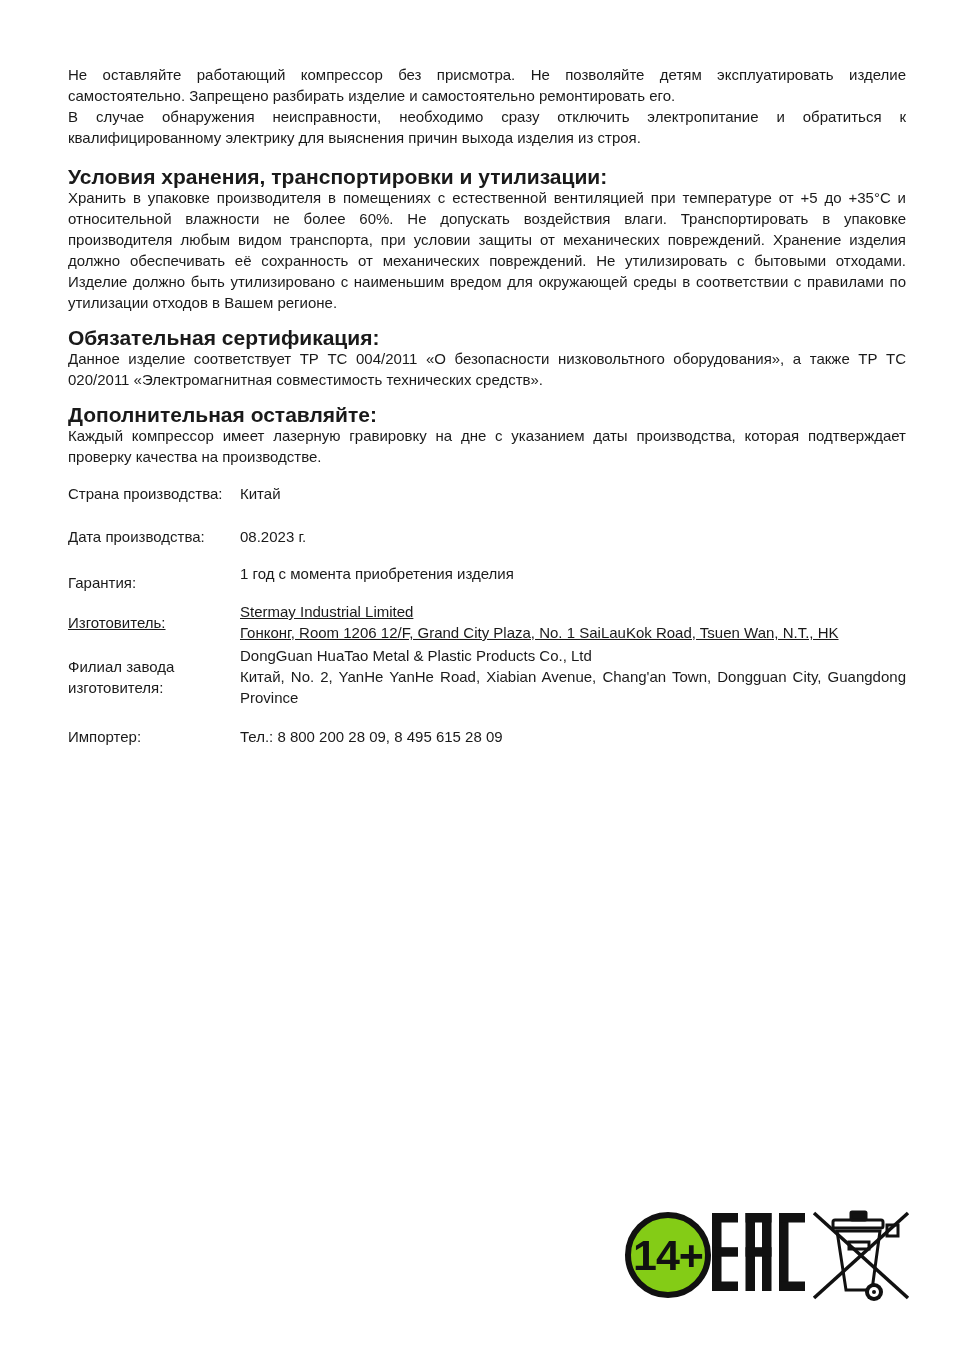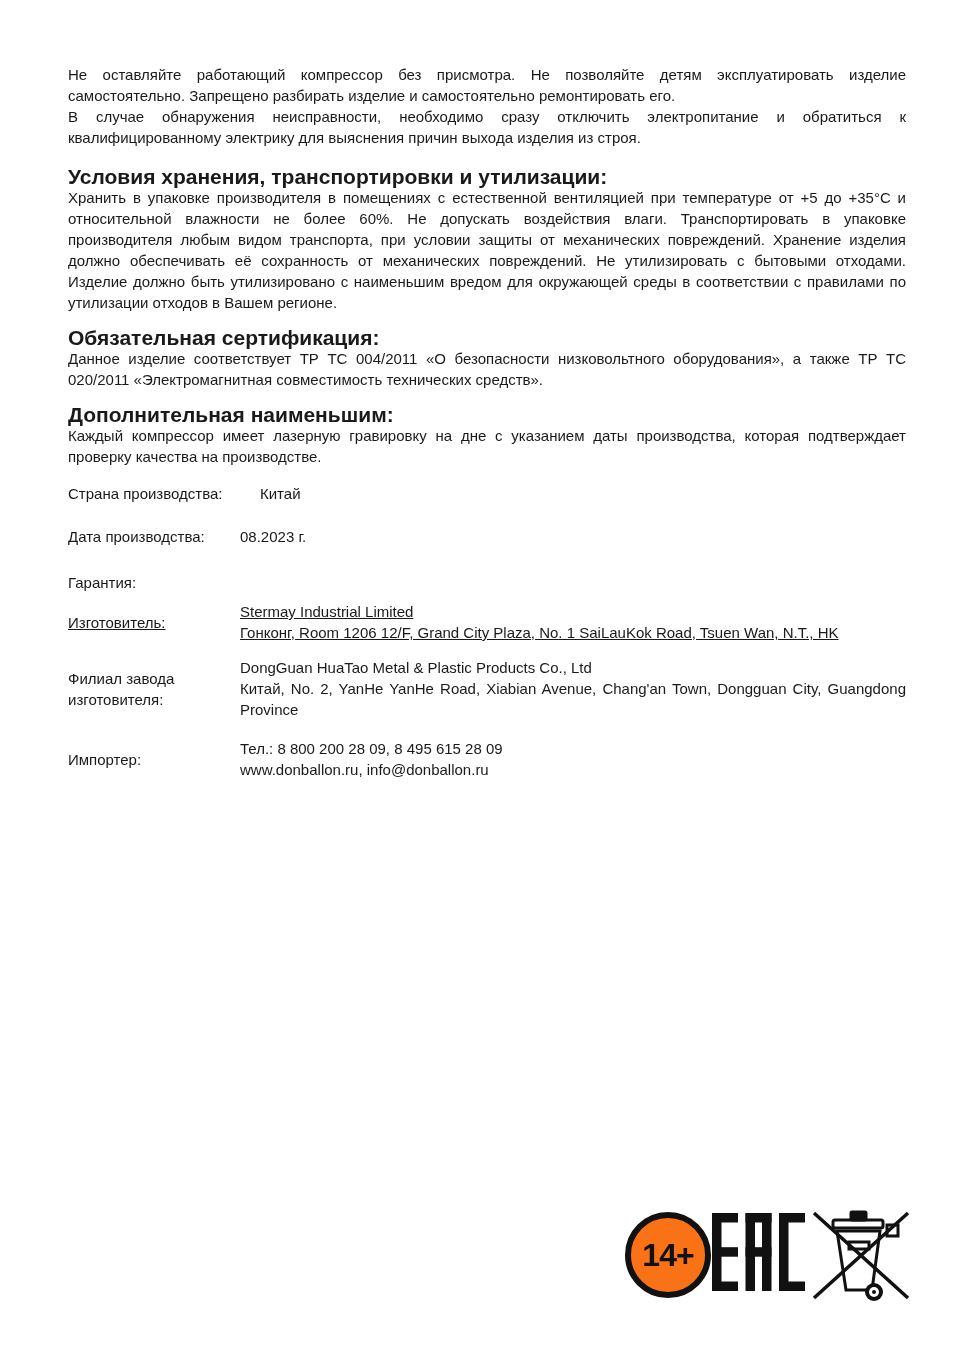--- a/index.html
+++ b/index.html
@@ -40,45 +40,45 @@
   .info-label {
     width: 172px;
     flex: 0 0 172px;
     align-self: center;
   }
   .info-value {
     flex: 1 1 auto;
     align-self: flex-start;
     text-align: justify;
   }
-  .row-1 { margin-top: 0; gap: 20px; }
+  .row-1 { margin-top: 0; }
   .row-2 { margin-top: 22px; align-items: center; }
   .row-3 { margin-top: 16px; min-height: 38px; align-items: flex-end; }
   .row-3 .info-value { align-self: flex-start; }
   .row-4 { margin-top: 0; text-decoration: underline; }
-  .row-5 { margin-top: 14px; }
+  .row-5 { margin-top: 2px; }
   .row-6 { margin-top: 18px; }
   .value-line { margin: 0; }
 
   
   .marks { position: absolute; left: 0; top: 0; width: 968px; height: 1369px; pointer-events: none; }
   .age-badge {
     position: absolute;
     left: 625px; top: 1212px;
     width: 74px; height: 74px;
     border: 6px solid #111111;
     border-radius: 50%;
     display: flex;
     align-items: center;
     justify-content: center;
-    font-size: 32px;
+    font-size: 43px;
     font-weight: bold;
     letter-spacing: -1px;
     color: #111111;
-    background: #f97316;
+    background: #84cc16;
   }
   .eac-mark { position: absolute; left: 712px; top: 1213px; width: 93px; height: 78px; }
   .weee-mark { position: absolute; left: 810px; top: 1200px; width: 102px; height: 112px; }
   .sr-only {
     position: absolute;
     width: 1px; height: 1px;
     overflow: hidden;
     opacity: 0;
     pointer-events: none;
   }
@@ -92,41 +92,44 @@
 
     <p class="body-text">Не оставляйте работающий компрессор без присмотра. Не позволяйте детям эксплуатировать изделие самостоятельно. Запрещено разбирать изделие и самостоятельно ремонтировать его.</p>
     <p class="body-text">В случае обнаружения неисправности, необходимо сразу отключить электропитание и обратиться к квалифицированному электрику для выяснения причин выхода изделия из строя.</p>
 
     <div class="section-heading">Условия хранения, транспортировки и утилизации:</div>
     <p class="body-text">Хранить в упаковке производителя в помещениях с естественной вентиляцией при температуре от +5 до +35°С и относительной влажности не более 60%. Не допускать воздействия влаги. Транспортировать в упаковке производителя любым видом транспорта, при условии защиты от механических повреждений. Хранение изделия должно обеспечивать её сохранность от механических повреждений. Не утилизировать с бытовыми отходами. Изделие должно быть утилизировано с наименьшим вредом для окружающей среды в соответствии с правилами по утилизации отходов в Вашем регионе.</p>
 
     <div class="section-heading mt14">Обязательная сертификация:</div>
     <p class="body-text">Данное изделие соответствует ТР ТС 004/2011 «О безопасности низковольтного оборудования», а также ТР ТС 020/2011 «Электромагнитная совместимость технических средств».</p>
 
-    <div class="section-heading mt14">Дополнительная наименьшим:</div>
+    <div class="section-heading mt14">Дополнительная оставляйте:</div>
     <p class="body-text">Каждый компрессор имеет лазерную гравировку на дне с указанием даты производства, которая подтверждает проверку качества на производстве.</p>
 
     <div class="info-table">
 
       <div class="info-row row-1">
         <div class="info-label">Страна производства:</div>
         <div class="info-value">
           <div class="value-line">Китай</div>
         </div>
       </div>
 
       <div class="info-row row-2">
         <div class="info-label">Дата производства:</div>
         <div class="info-value">
           <div class="value-line">08.2023 г.</div>
         </div>
       </div>
 
       <div class="info-row row-3">
         <div class="info-label">Гарантия:</div>
+        <div class="info-value">
+          <div class="value-line">1 год с момента приобретения изделия</div>
+        </div>
       </div>
 
       <div class="info-row row-4">
         <div class="info-label">Изготовитель:</div>
         <div class="info-value">
           <div class="value-line">Stermay Industrial Limited</div>
           <div class="value-line">Гонконг, Room 1206 12/F, Grand City Plaza, No. 1 SaiLauKok Road, Tsuen Wan, N.T., HK</div>
         </div>
       </div>
 
@@ -135,21 +138,20 @@
         <div class="info-value">
           <div class="value-line">DongGuan HuaTao Metal &amp; Plastic Products Co., Ltd</div>
           <div class="value-line">Китай, No. 2, YanHe YanHe Road, Xiabian Avenue, Chang'an Town, Dongguan City, Guangdong Province</div>
         </div>
       </div>
 
       <div class="info-row row-6">
         <div class="info-label">Импортер:</div>
         <div class="info-value">
           <div class="value-line">Тел.: 8 800 200 28 09, 8 495 615 28 09</div>
-          <div class="value-line">www.donballon.ru, info@donballon.ru</div>
         </div>
       </div>
 
     </div>
   </div>
 
   <div class="marks">
 
     <div class="age-badge">
       <span>14+</span>

